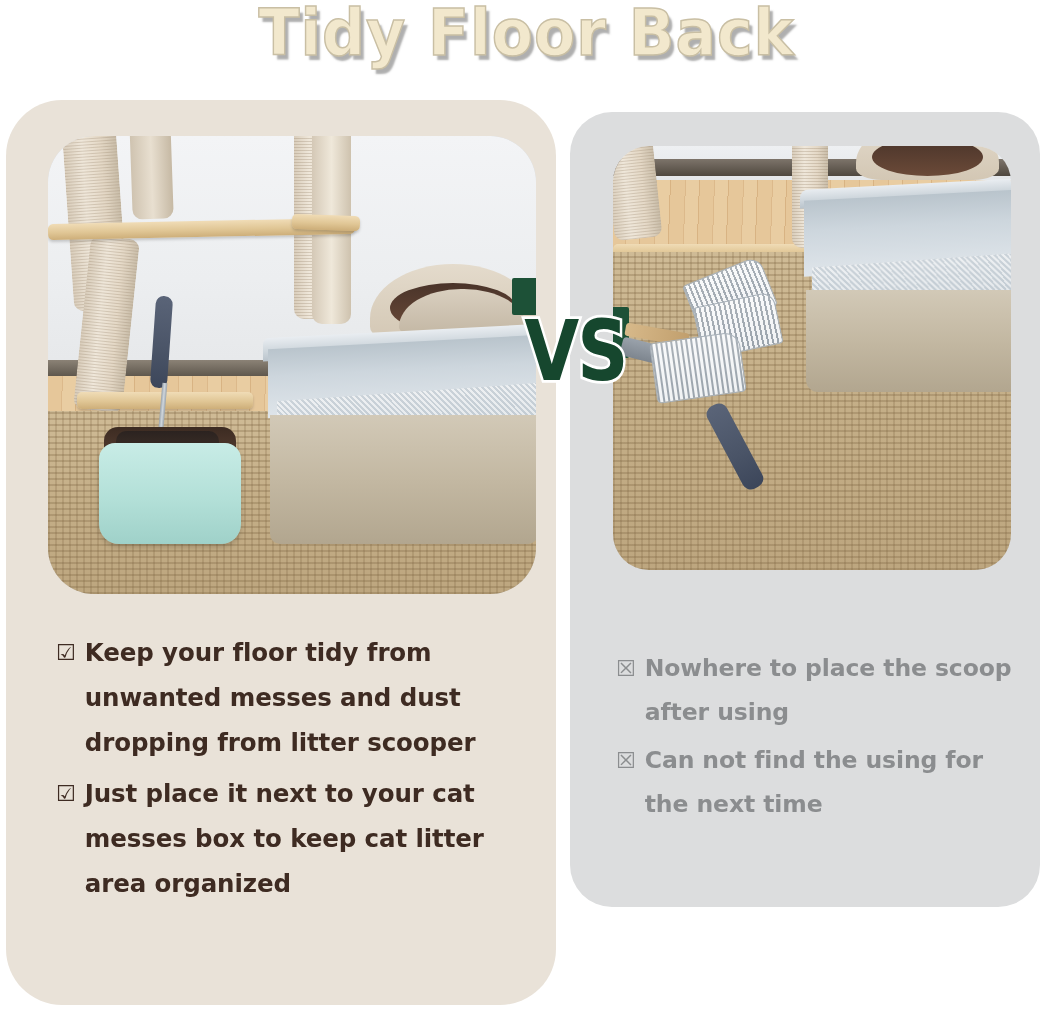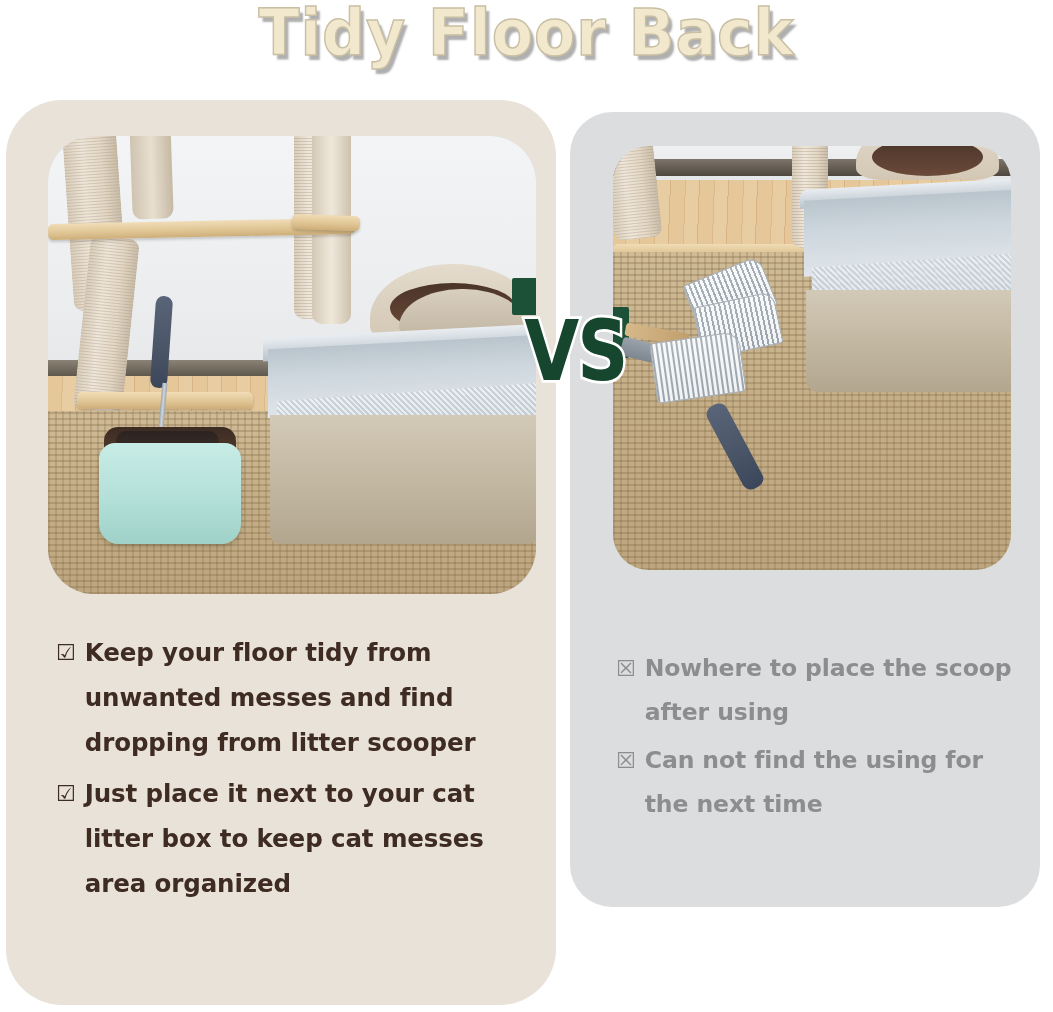--- a/index.html
+++ b/index.html
@@ -224,25 +224,25 @@
     <div class="scoop" style="left:10%;top:45%;width:22%;height:14%;border-radius:5px 16px 5px 5px;transform:rotate(-8deg);"></div>
     <div class="handle" style="left:28%;top:60%;width:5.5%;height:22%;border-radius:9px;transform:rotate(-28deg);"></div>
   </div>
 </div>
 
 <div class="vs">VS</div>
 
 <div class="bullets bullets-left">
   <div class="bullet">
     <span class="mark">☑</span>
-    <span class="txt">Keep your floor tidy from unwanted messes and find dropping from litter scooper</span>
+    <span class="txt">Keep your floor tidy from unwanted messes and dust dropping from litter scooper</span>
   </div>
   <div class="bullet">
     <span class="mark">☑</span>
-    <span class="txt">Just place it next to your cat litter box to keep cat messes area organized</span>
+    <span class="txt">Just place it next to your cat messes box to keep cat litter area organized</span>
   </div>
 </div>
 
 <div class="bullets bullets-right">
   <div class="bullet">
     <span class="mark">☒</span>
     <span class="txt">Nowhere to place the scoop after using</span>
   </div>
   <div class="bullet">
     <span class="mark">☒</span>

